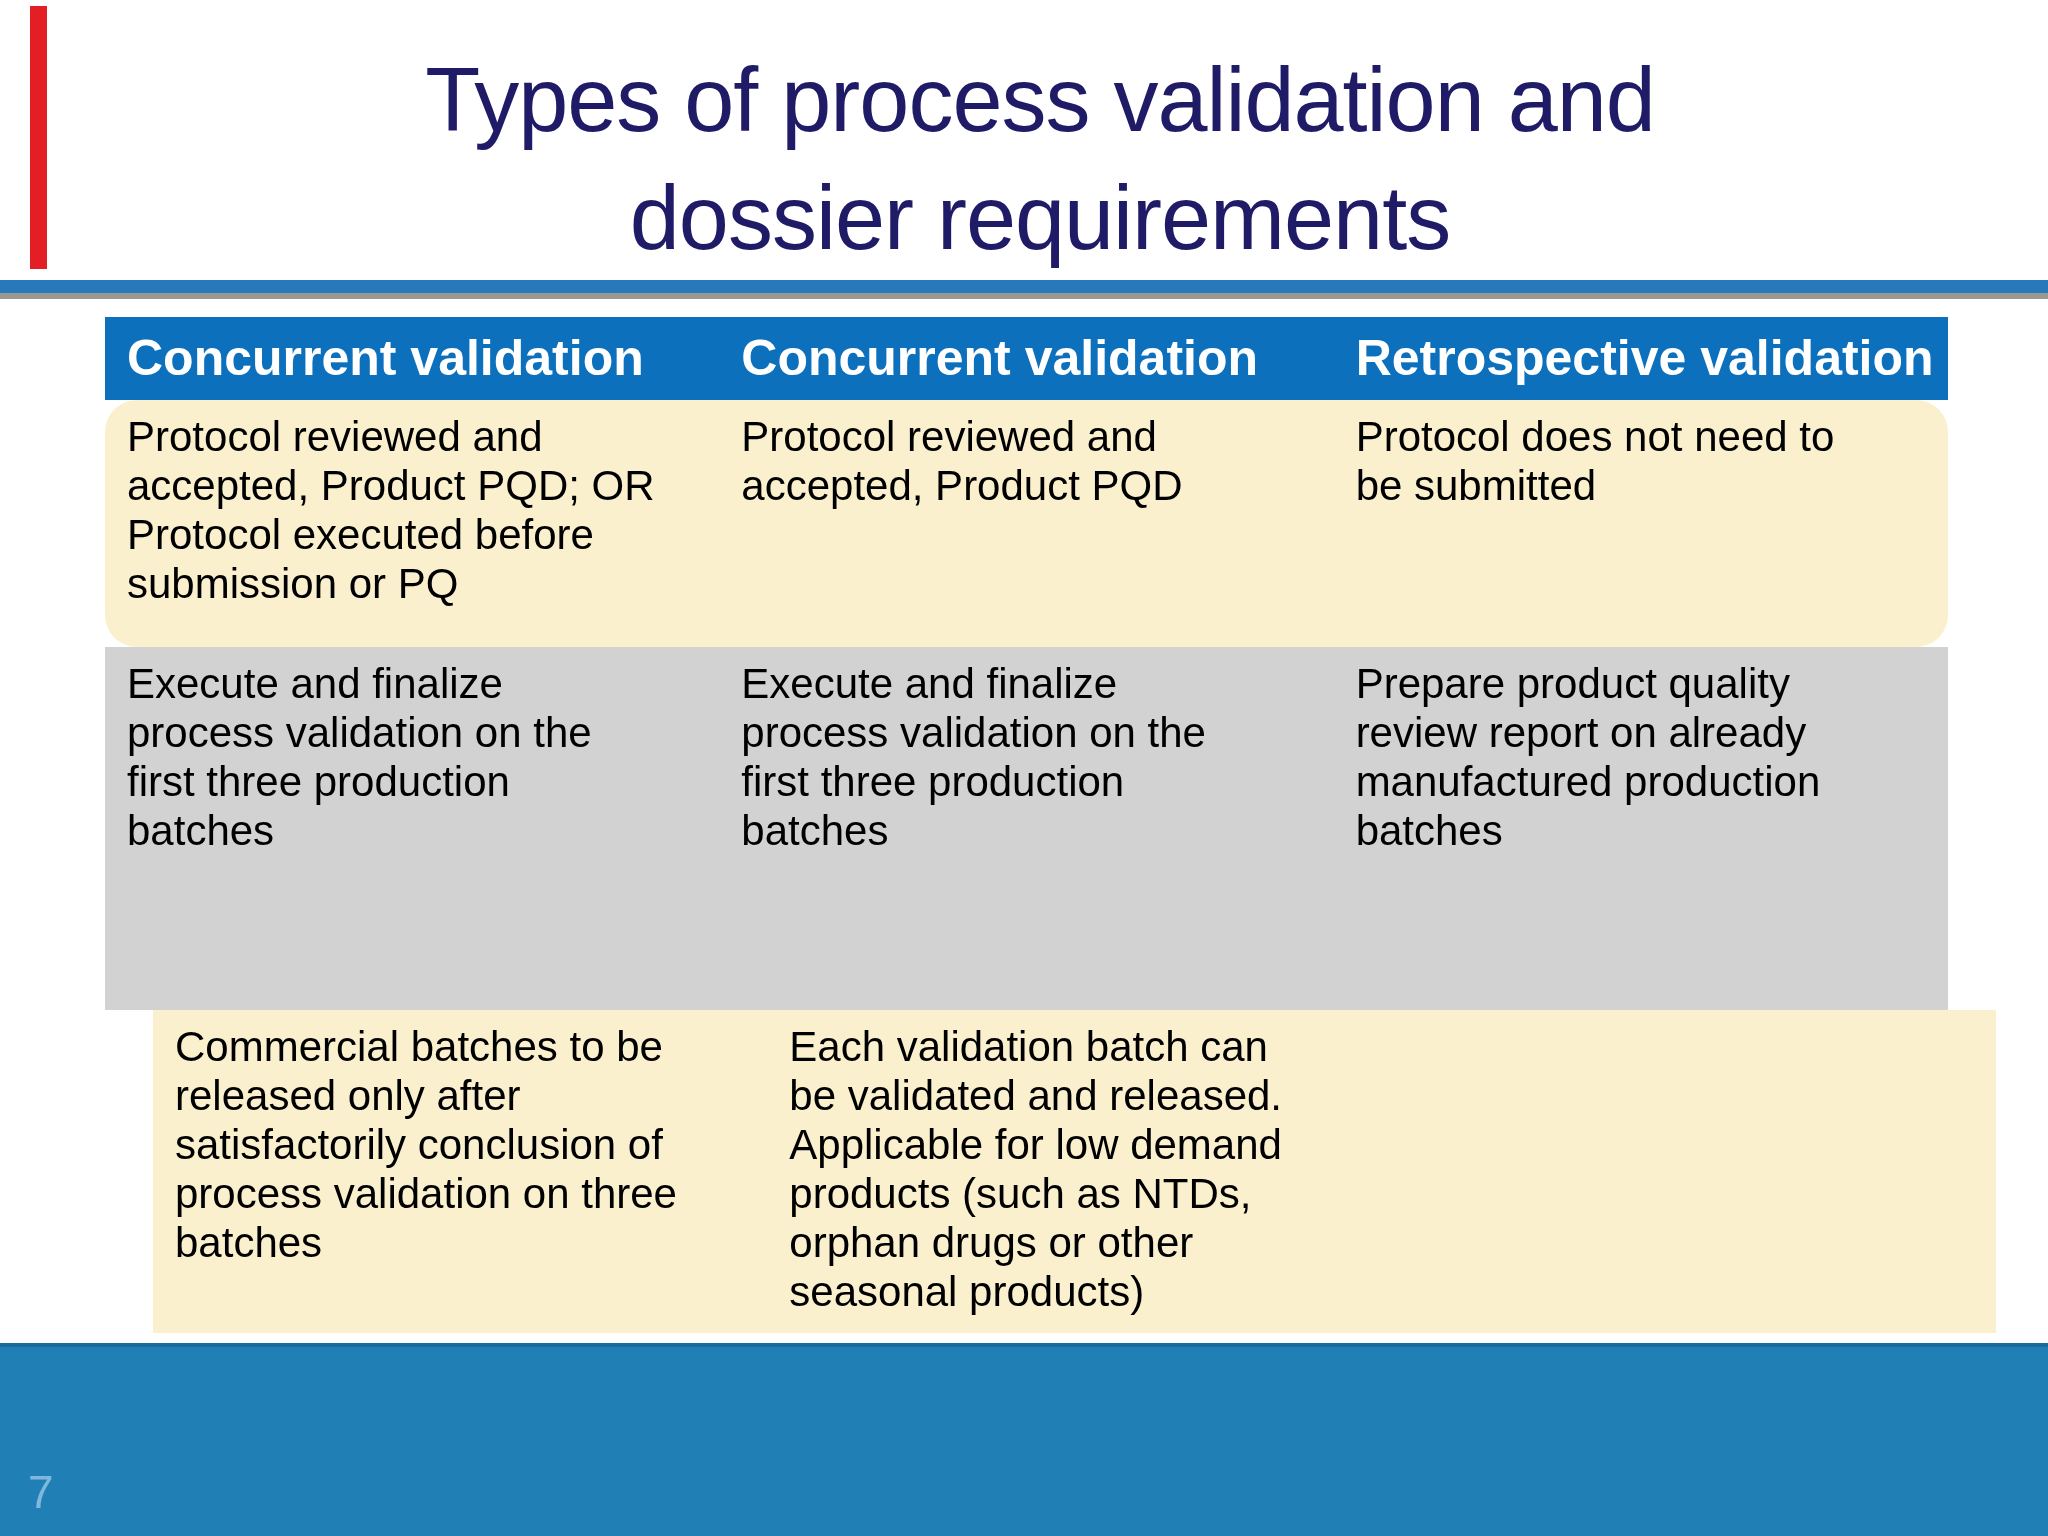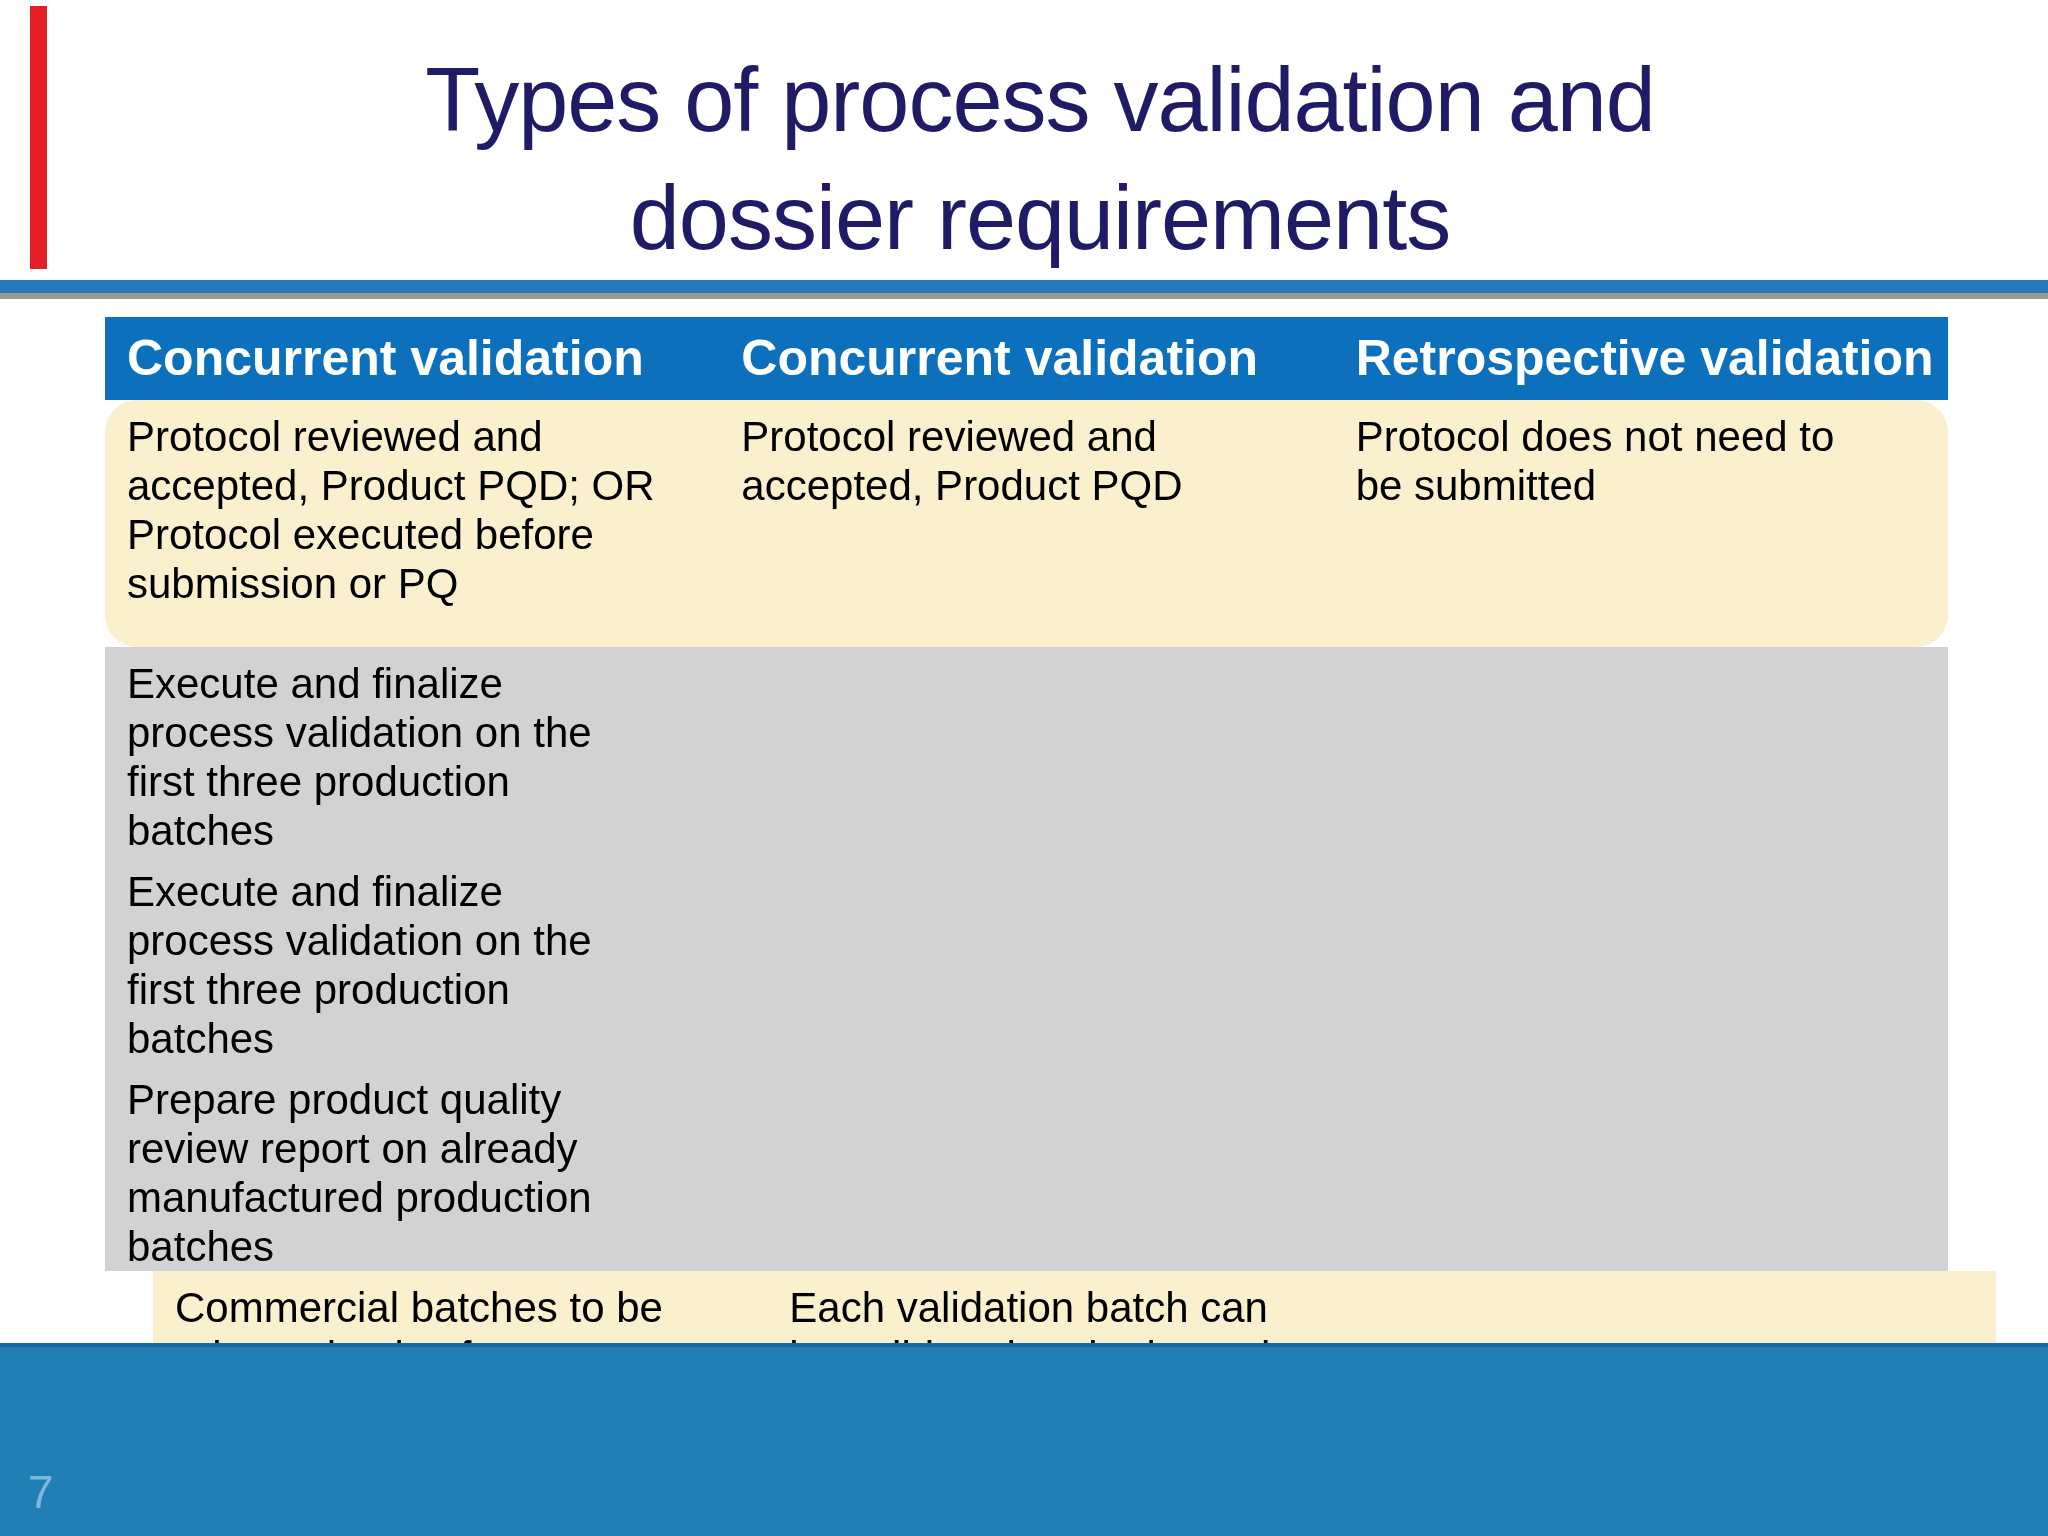--- a/index.html
+++ b/index.html
@@ -84,21 +84,21 @@
   .t-head .t-cell {
     padding-top: 0;
     color: #ffffff;
     font-weight: bold;
     font-size: 50px;
     line-height: 83px;
     white-space: nowrap;
     overflow: hidden;
   }
   .row-1 { background: #faf0cd; min-height: 247px; border-radius: 32px; }
-  .row-2 { background: #d3d2d2; min-height: 363px; flex-direction: column; }
+  .row-2 { background: #d3d2d2; min-height: 363px; }
   .row-3 { background: #faf0cd; min-height: 323px; margin-left: 48px; }
 
   
   .footer {
     position: absolute;
     left: 0;
     top: 1343px;
     width: 2048px;
     height: 193px;
     box-sizing: border-box;

